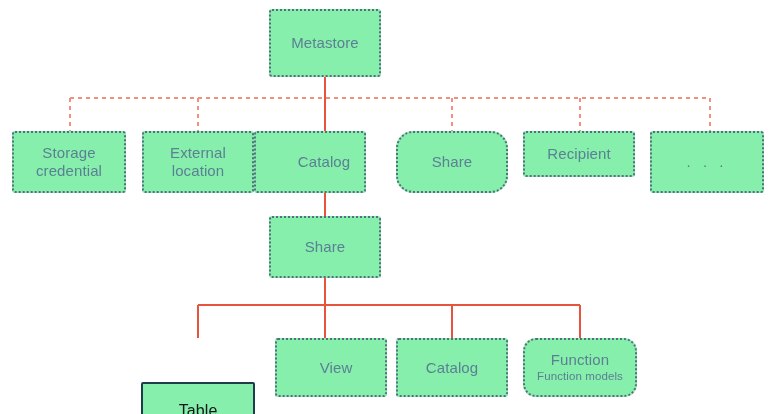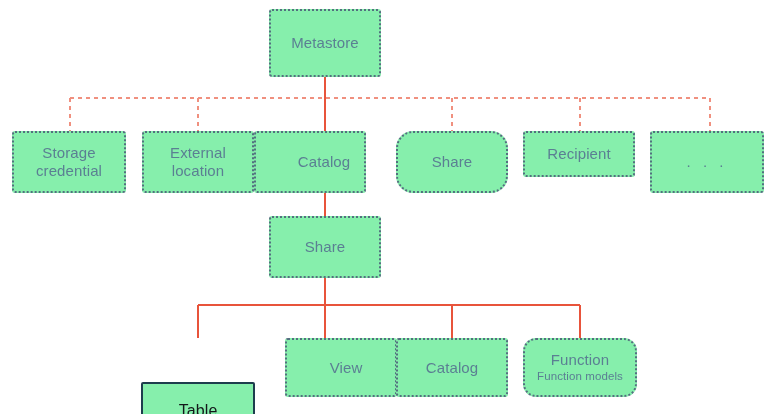--- a/index.html
+++ b/index.html
@@ -63,21 +63,21 @@
   
   #n-metastore   { left: 269px; top: 9px;   width: 112px; height: 68px; }
   #n-storage     { left: 12px;  top: 131px; width: 114px; height: 62px; }
   #n-external    { left: 142px; top: 131px; width: 112px; height: 62px; }
   #n-catalog     { left: 254px; top: 131px; width: 112px; height: 62px; padding-left: 28px; }
   #n-share       { left: 396px; top: 131px; width: 112px; height: 62px; border-radius: 17px; }
   #n-recipient   { left: 523px; top: 131px; width: 112px; height: 46px; }
   #n-ellipsis    { left: 650px; top: 131px; width: 114px; height: 62px; }
   #n-schema      { left: 269px; top: 216px; width: 112px; height: 62px; }
   #n-table       { left: 141px; top: 338px; width: 114px; height: 59px; margin-top: 44px; }
-  #n-view        { left: 285px; top: 338px; width: 112px; height: 59px; padding-left: 10px; }
+  #n-view        { left: 275px; top: 338px; width: 112px; height: 59px; padding-left: 10px; }
   #n-volume      { left: 396px; top: 338px; width: 112px; height: 59px; }
   #n-function    { left: 523px; top: 338px; width: 114px; height: 59px; border-radius: 13px; }
   .dots {
     letter-spacing: 4px;
     font-size: 15px;
   }
 </style>
 </head>
 <body>
 

